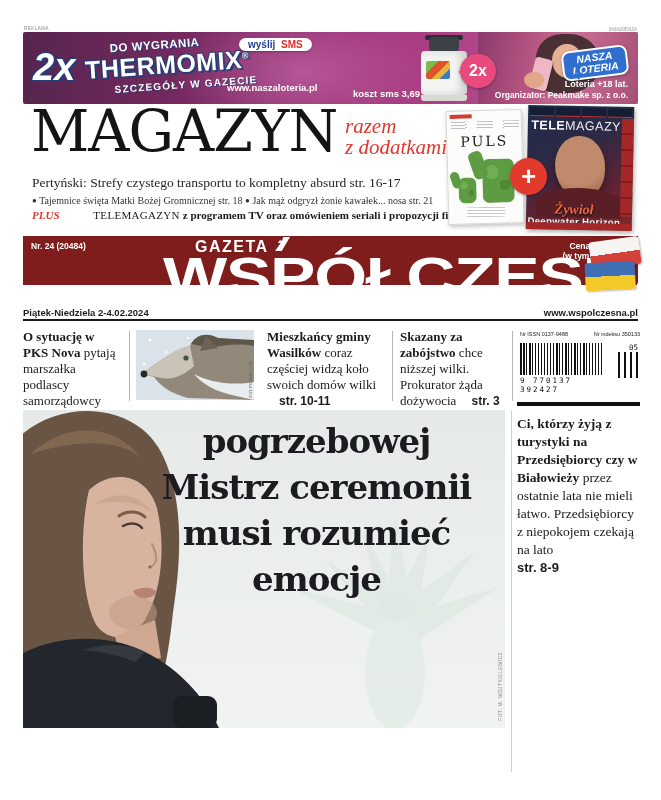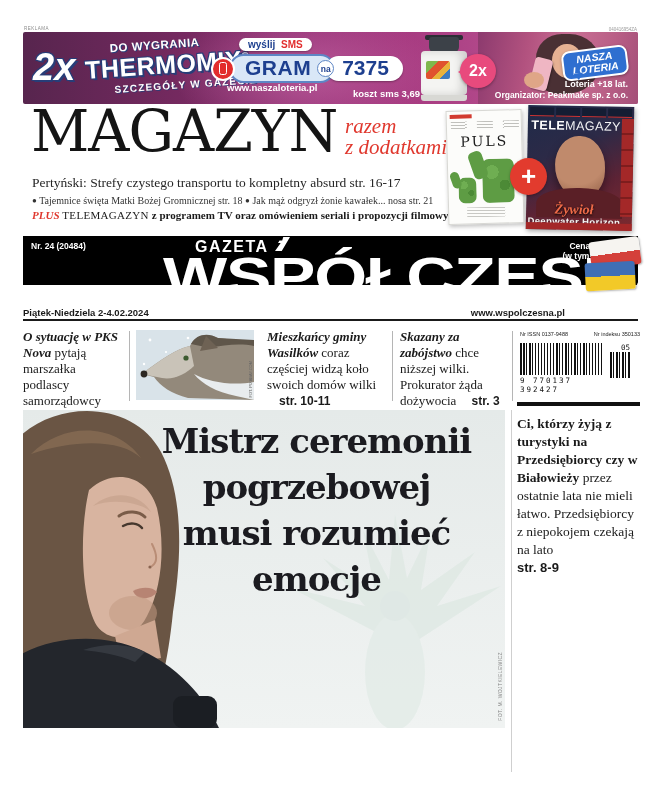--- a/index.html
+++ b/index.html
@@ -76,21 +76,21 @@
   .mg-title { position:absolute; left:8px; top:-10px; font-family:"DejaVu Serif",serif; font-size:57px; color:#141414;
     letter-spacing:-1px; }
   .mg-tagline { position:absolute; left:322px; top:8px; font:italic 21px "Liberation Serif",serif; color:#e0382e;
     line-height:21px; }
   .mg-headline { position:absolute; left:9px; top:67px; font:13.5px "Liberation Serif",serif; color:#262626;
     white-space:nowrap; }
   .mg-bullets { position:absolute; left:9px; top:87px; font:10px "Liberation Serif",serif; color:#333; white-space:nowrap; }
   .mg-bullets .dot { font-size:8px; position:relative; top:-1px; }
   .mg-plusline { position:absolute; left:9px; top:101px; font:11px "Liberation Serif",serif; color:#1a1a1a; white-space:nowrap; }
   .mg-plus { font-style:italic; font-weight:700; color:#e0382e; }
-  .mg-tele { letter-spacing:.3px; }
+  .mg-tele { letter-spacing:.3px;padding-left:31px; }
   .mg-plusrest { font-weight:700; }
   
   .cover-puls { position:absolute; left:424px; top:2px; width:76px; height:114px; background:#fcfcfa;
     border:1px solid #d8d8d4; box-shadow:1px 2px 4px rgba(0,0,0,.25); transform:rotate(-1.5deg); overflow:hidden; }
   .cp-redbar { position:absolute; left:3px; top:3px; width:22px; height:4px; background:#d23b30; }
   .cp-lines { position:absolute; top:10px; width:16px; height:8px;
     background:repeating-linear-gradient(#c0c0bc 0 1px, transparent 1px 3px); }
   .cp-title { position:absolute; left:0; right:0; top:22px; text-align:center;
     font-family:"DejaVu Serif",serif; font-size:14px; letter-spacing:2px; color:#1a1a1a; }
   .thumb { position:absolute; background:#5e9c44; border-radius:7px;
@@ -116,57 +116,57 @@
   .ct-sub1 { position:absolute; left:0; right:10px; top:96px; text-align:center;
     font:italic 700 14px "Liberation Serif",serif; color:#ee6a48; text-shadow:0 1px 2px #000; }
   .ct-sub2 { position:absolute; left:0; right:10px; top:110px; text-align:center;
     font:700 9.5px "Liberation Sans",sans-serif; color:#f3f3f0; letter-spacing:.4px; }
   .ct-bottom { position:absolute; left:0; right:0; bottom:0; height:7px; background:#a42828; }
   .plus-circle { position:absolute; left:487px; top:50px; width:37px; height:37px; border-radius:50%; background:#e23b2e;
     color:#fff; display:flex; align-items:center; justify-content:center;
     font:700 26px "Liberation Sans",sans-serif; box-shadow:0 1px 3px rgba(0,0,0,.3); z-index:5; }
 
   
-  .masthead { position:absolute; left:23px; top:236px; width:615px; height:49px; background:#000000; }
+  .masthead { position:absolute; left:23px; top:236px; width:615px; height:49px; background:#7f1d1d; }
   .mh-issue { position:absolute; left:8px; top:5px; font:700 8.5px "Liberation Sans",sans-serif; color:#fff; }
   .mh-price { position:absolute; right:13px; top:5px; text-align:center; font:700 8.5px/10px "Liberation Sans",sans-serif; color:#fff; }
   .mh-gazeta { position:absolute; left:172px; top:2px; font:700 16px "Liberation Sans",sans-serif; color:#fff; letter-spacing:1.5px; }
   .mh-slash { position:absolute; left:252px; top:1px; width:15px; height:14px; background:#fff;
     clip-path:polygon(55% 0, 100% 0, 45% 100%, 0 100%, 38% 42%, 20% 42%, 30% 25%, 48% 25%); }
   .mh-title { position:absolute; left:140px; top:13px; font:700 54px/54px "Liberation Sans",sans-serif; color:#fff;
     letter-spacing:-1px; transform:scaleX(1.26); transform-origin:left top; white-space:nowrap; }
   .flags { position:absolute; right:-4px; bottom:-10px; transform:rotate(-8deg); z-index:6; }
   .flag { width:50px; height:28px; border-radius:3px; box-shadow:1px 1px 2px rgba(0,0,0,.3); }
   .flag-pl { background:linear-gradient(#f6f4f0 0 50%, #d4403a 50% 100%); }
   .flag-ua { background:linear-gradient(#3f6fb5 0 50%, #f2c928 50% 100%); position:relative; left:-8px; top:-6px;
     transform:rotate(5deg); }
-  .dateline { position:absolute; left:23px; top:307px; width:542px; display:flex; justify-content:space-between;
+  .dateline { position:absolute; left:23px; top:307px; width:615px; display:flex; justify-content:space-between;
     font:700 9.5px "Liberation Sans",sans-serif; color:#1a1a1a; }
   .rule-dark { position:absolute; left:23px; top:319px; width:615px; height:2px; background:#1a1a1a; }
 
   
   .teasers { position:absolute; left:23px; top:327px; width:617px; height:78px; }
   .teaser { position:absolute; top:2px; font:13px/16px "Liberation Serif",serif; color:#1a1a1a; }
-  .teaser b { font-weight:700;font-style:italic; }
+  .teaser b { font-weight:700; }
   .teaser .page { font:700 12px "Liberation Sans",sans-serif;margin-left:12px; }
   .t1 { left:0; width:97px; }
   .t2 { left:244px; width:122px; }
   .t3 { left:377px; width:110px; }
   .vline { position:absolute; top:4px; width:1px; height:70px; background:#b5b5b5; }
   .vl1 { left:106px; } .vl2 { left:369px; } .vl3 { left:489px; }
   .wolf-box { position:absolute; left:113px; top:3px; width:118px; height:70px; overflow:hidden; }
   .wolf-credit { position:absolute; right:1px; bottom:2px; writing-mode:vertical-rl; transform:rotate(180deg);
     font:4px "Liberation Sans",sans-serif; color:#666; }
   .issn-box { position:absolute; left:497px; top:4px; width:120px; }
   .issn-row { display:flex; justify-content:space-between; font:5.5px "Liberation Sans",sans-serif; color:#222; }
   .barcode-wrap { margin-top:6px; display:flex; align-items:flex-start; gap:6px; }
   .barcode-main { width:84px; }
   .barcode-lines { height:32px; background:repeating-linear-gradient(90deg,#111 0 1.5px,#fff 1.5px 3px,#111 3px 4.5px,#fff 4.5px 6px,#111 6px 6.8px,#fff 6.8px 9px); }
   .barcode-digits { font:7.5px "DejaVu Sans Mono",monospace; letter-spacing:2px; color:#111; margin-top:1px; }
-  .barcode-small { width:20px; }
+  .barcode-small { width:20px;margin-left:8px; }
   .bs-num { font:7.5px "DejaVu Sans Mono",monospace; color:#111; text-align:right; }
   .bs-lines { height:26px; background:repeating-linear-gradient(90deg,#111 0 2px,#fff 2px 3.5px,#111 3.5px 4.2px,#fff 4.2px 6px); }
 
   
   .main-photo { position:absolute; left:23px; top:410px; width:482px; height:318px; overflow:hidden; background:#e8eceb; }
   .headline { position:absolute; left:105px; right:0; top:8px; text-align:center; z-index:3;
     font-family:"DejaVu Serif",serif; font-weight:700; font-size:34px; line-height:46px; color:#1b1b20;
     letter-spacing:-1px; }
   .photo-credit-main { position:absolute; left:497px; top:652px; writing-mode:vertical-rl; transform:rotate(180deg);
     font:5px "Liberation Sans",sans-serif; color:#888; letter-spacing:.4px; }
@@ -194,28 +194,20 @@
     <div class="glow"></div>
     <div class="ad-2x">2x</div>
     <div class="ad-titles">
       <div class="ad-line1">DO WYGRANIA</div>
       <div class="ad-prize"><span>THERMOMIX</span><sup>®</sup></div>
       <div class="ad-line2">SZCZEGÓŁY W GAZECIE</div>
     </div>
     <div class="sms-pill">
       <span class="w1">wyślij</span>
       <span class="w2">SMS</span>
-    </div>
-    <div class="gram-row">
-      <div class="phone-circle">
-          <div class="phone-glyph"></div>
-        </div>
-      <div class="gram-pill">GRAM</div>
-      <div class="na-circle">na</div>
-      <div class="num-pill">7375</div>
     </div>
     <div class="ad-website">www.naszaloteria.pl</div>
     <div class="ad-cost">koszt sms 3,69 zł</div>
     <div class="thermomix">
       <div class="tm-lid"></div>
         <div class="tm-bowl"></div>
         <div class="tm-body"></div>
       <div class="tm-screen"></div>
         <div class="tm-base"></div>
     </div>
@@ -386,22 +378,22 @@
         <circle cx="127" cy="157" r="1.6" fill="#8a6450"></circle>
         <path d="M110 181 C119 176 130 177 134 182 C128 190 114 191 110 181 Z" fill="#b78473"></path>
         <ellipse cx="110" cy="203" rx="24" ry="17" fill="#c29a84" opacity="0.55"></ellipse>
         <path d="M92 226 L132 210 L138 248 L98 254 Z" fill="#cfa892"></path>
         <path d="M-5 246 C32 224 84 224 118 240 C162 260 186 296 196 318 L-5 318 Z" fill="#23262c"></path>
         <path d="M60 240 C84 232 106 234 122 242 L112 252 C94 244 76 242 60 240 Z" fill="#3a3e46" opacity="0.8"></path>
         <rect x="150" y="286" width="44" height="32" rx="9" fill="#1b1e23"></rect>
       </g>
     </svg>
     <div class="headline">
+      <div>pogrzebowej</div>
       <div>Mistrz ceremonii</div>
-      <div>pogrzebowej</div>
       <div>musi rozumieć</div>
       <div>emocje</div>
     </div>
   </div>
   <div class="photo-credit-main">FOT. M. WOJTKIELEWICZ</div>
   <div class="vrule-side"></div>
 
 
   <div class="sidebar">
     <div class="sb-rule"></div>

